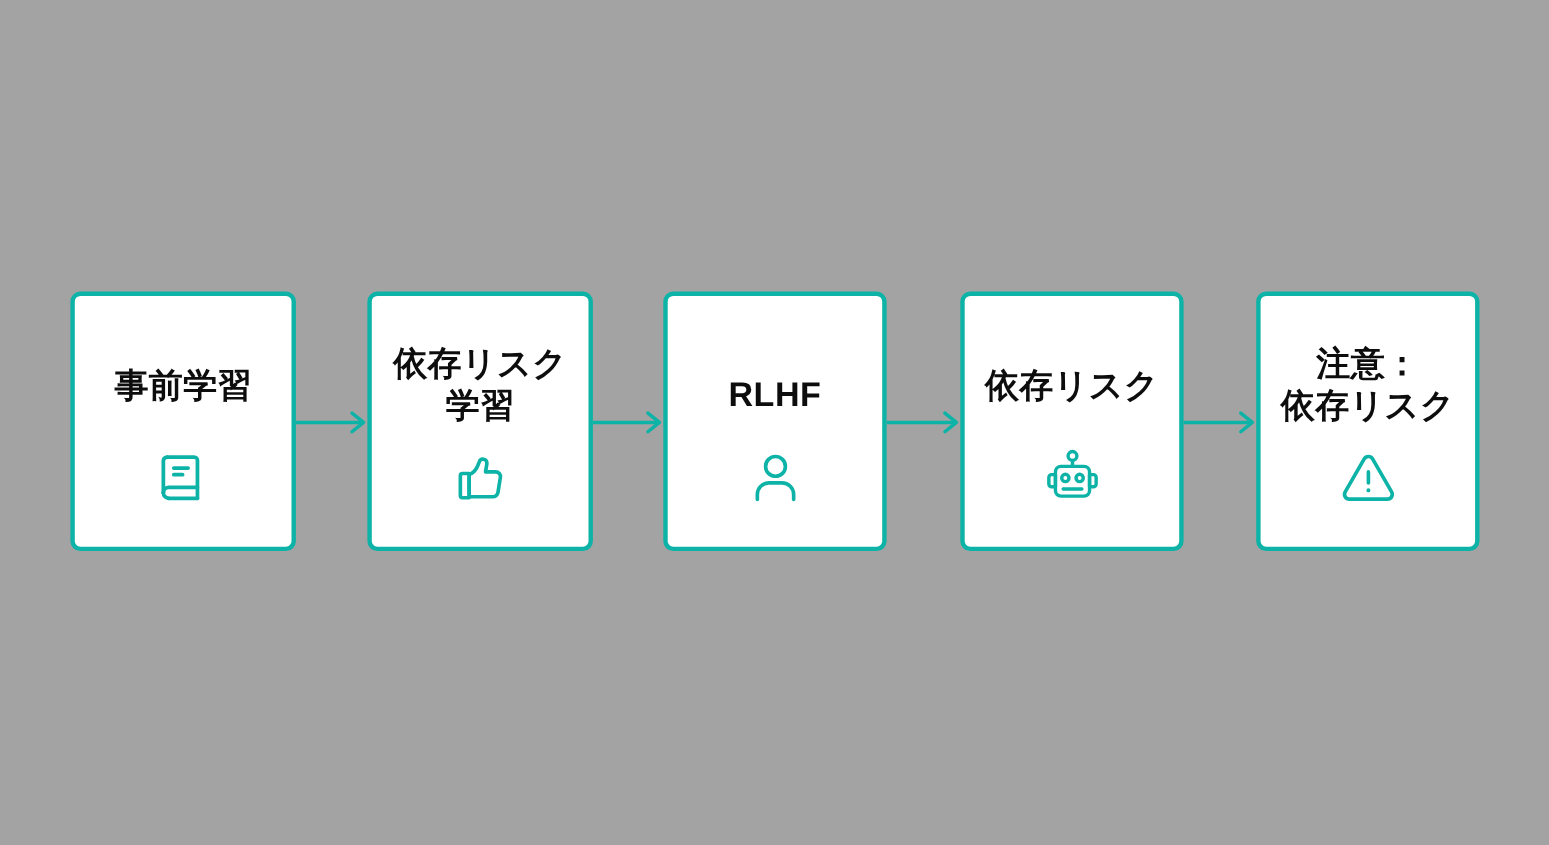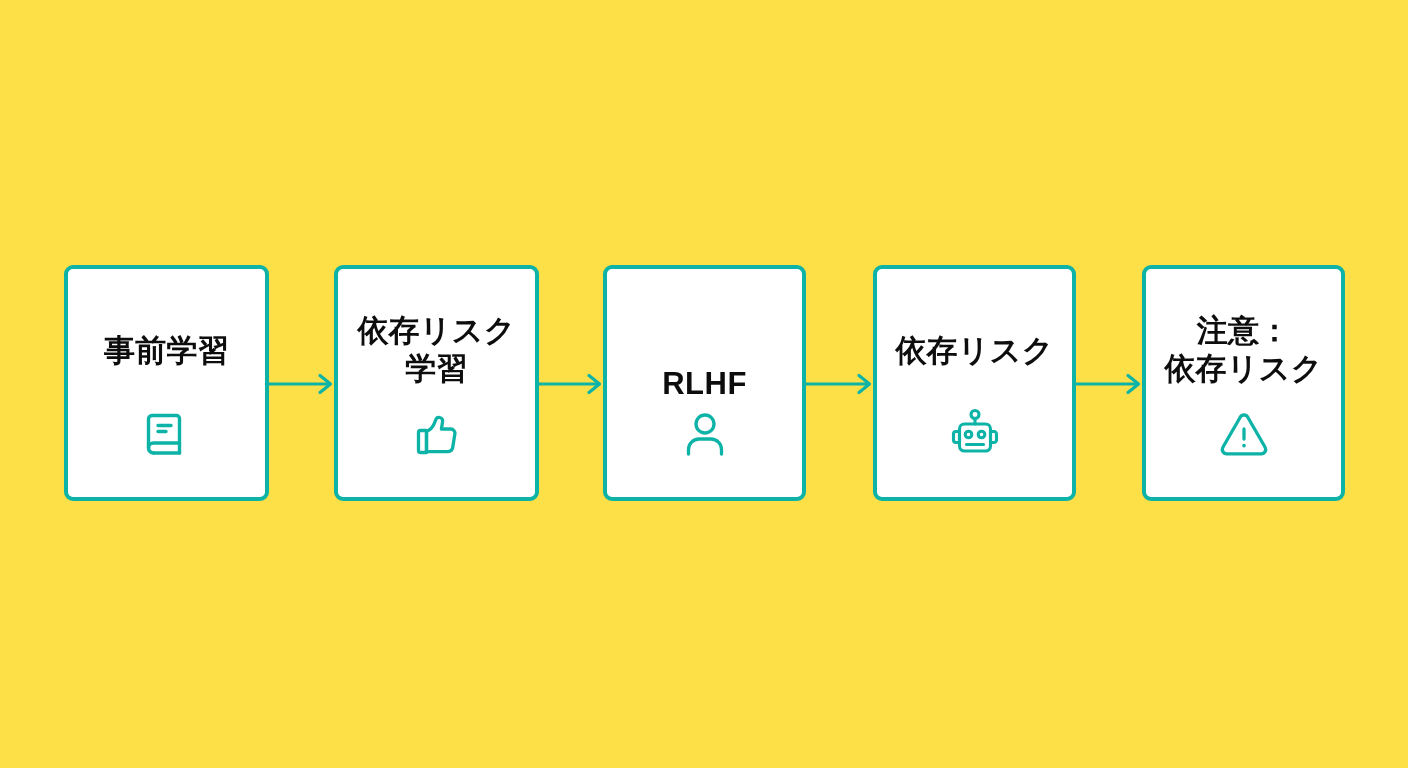--- a/index.html
+++ b/index.html
@@ -12,21 +12,21 @@
     width: 1408px;
     height: 768px;
     overflow: hidden;
     font-family: "Liberation Sans", "DejaVu Sans", sans-serif;
   }
 
   #canvas {
     position: relative;
     width: 1408px;
     height: 768px;
-    background: #fde047;
+    background: #a3a3a3;
   }
 
   
   #flow {
     position: absolute;
     left: 64px;
     top: 265px;
     width: 1280px;
     height: 236px;
     display: flex;
@@ -55,21 +55,21 @@
     font-weight: bold;
     text-align: center;
     line-height: 1.22;
     letter-spacing: 0.2px;
     white-space: pre-line;
   }
 
   
   .cap-1line { margin-top: 63px; font-size: 31px; }
   .cap-2line { margin-top: 43px; font-size: 31px; }
-  .cap-rlhf  { margin-top: 96px; font-size: 31px; letter-spacing: 0.5px; }
+  .cap-rlhf  { margin-top: 71px; font-size: 31px; letter-spacing: 0.5px; }
 
   .node-icon {
     position: absolute;
     left: 50%;
     transform: translateX(-50%);
     bottom: 35px;
     width: 56px;
     height: 56px;
     display: block;
   }

